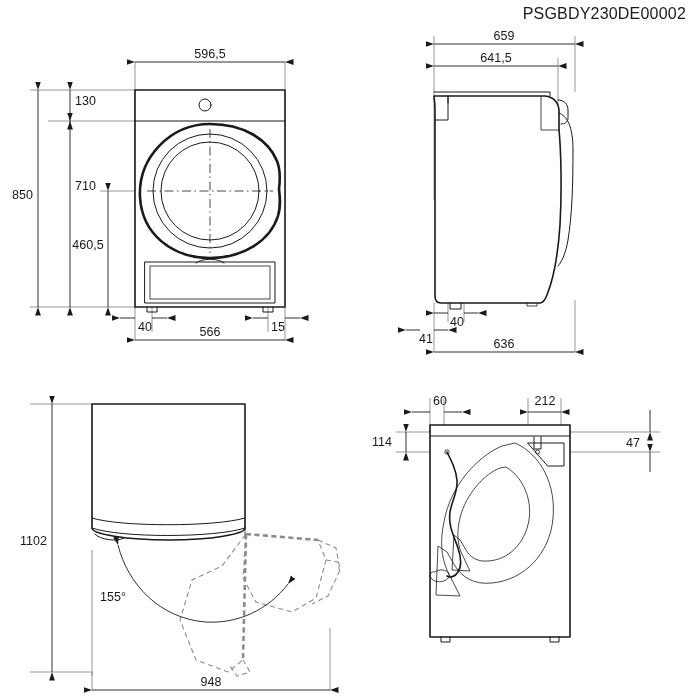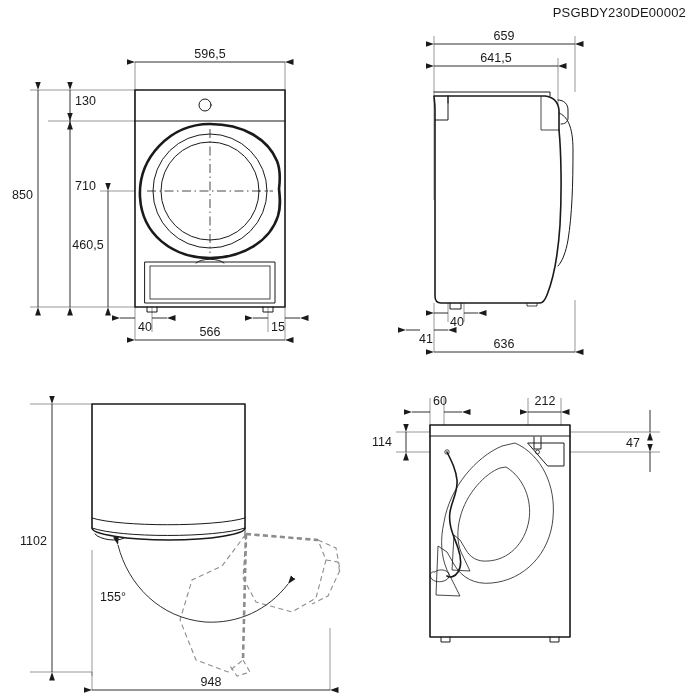--- a/index.html
+++ b/index.html
@@ -4,21 +4,21 @@
 <style>
   html,body{margin:0;padding:0;background:#ffffff;}
   body{
     width:700px;height:700px;overflow:hidden;position:relative;
     font-family:"Liberation Sans","DejaVu Sans",sans-serif;
     color:#1a1a1a;
   }
   #sheet{position:absolute;inset:0;width:700px;height:700px;}
   #drawing-title{
     position:absolute;top:5px;right:14px;
-    font-size:13px;letter-spacing:0.2px;color:#1a1a1a;white-space:nowrap;
+    font-size:16px;letter-spacing:0.2px;color:#1a1a1a;white-space:nowrap;
   }
   svg text{font-family:"Liberation Sans","DejaVu Sans",sans-serif;fill:#1a1a1a;}
 </style>
 </head>
 <body>
 
 <div id="drawing-title">PSGBDY230DE00002</div>
 
 <svg id="sheet" viewBox="0 0 700 700" xmlns="http://www.w3.org/2000/svg">
 

